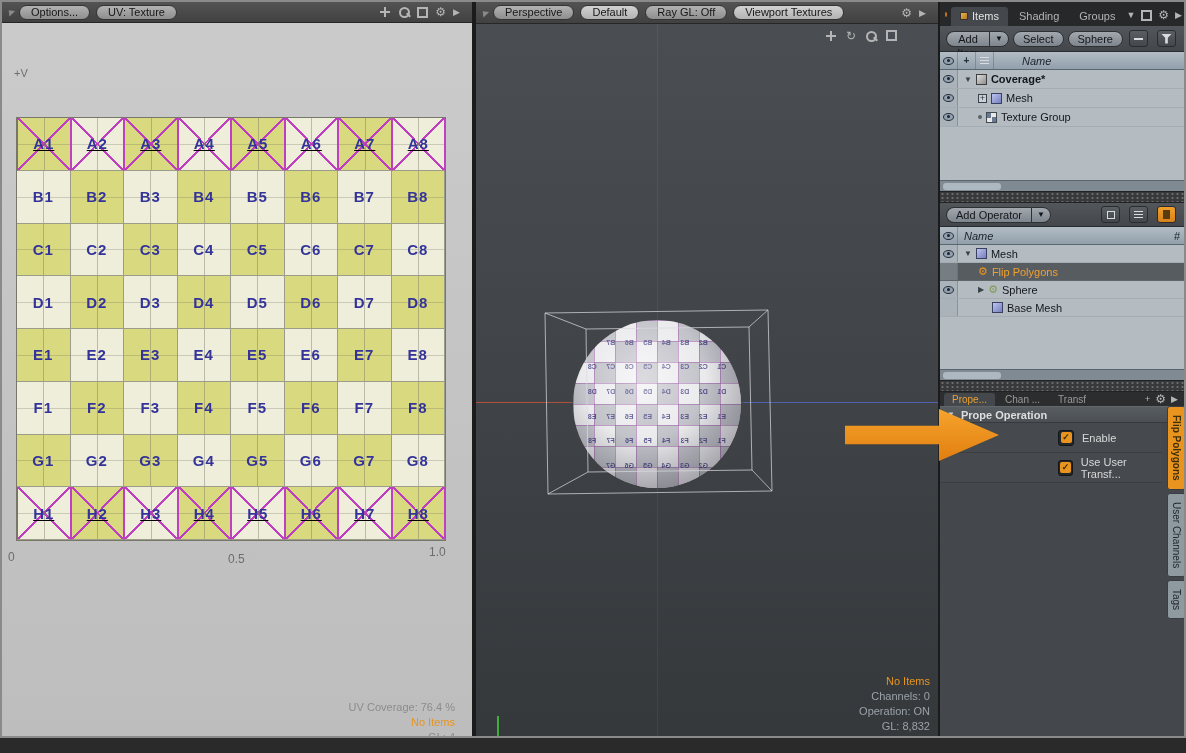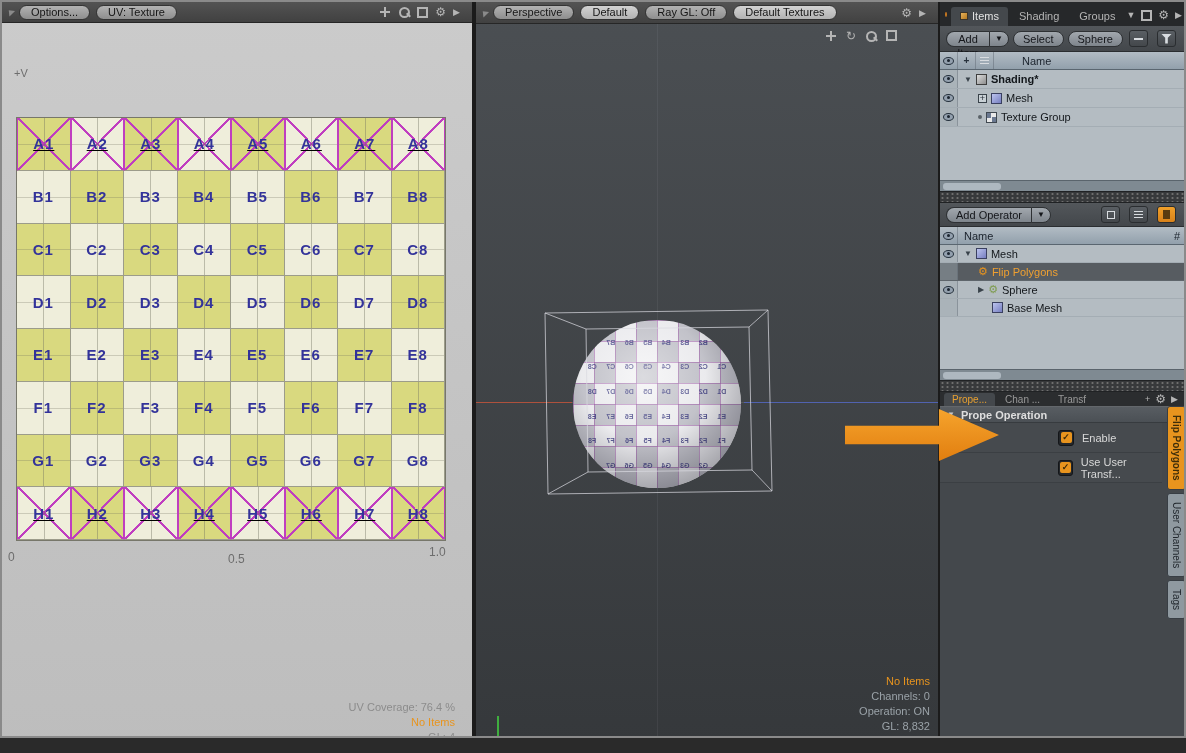--- a/index.html
+++ b/index.html
@@ -99,21 +99,21 @@
   .sq-btn.orange { background:linear-gradient(#f0a02a,#d8821a); }
   .funnel { width:11px; height:10px; background:#d8dce0; clip-path:polygon(0 0,100% 0,62% 42%,62% 100%,38% 100%,38% 42%); }
   .minus  { width:9px; height:2px; background:#d8dce0; }
   .mini-rect { width:8px; height:8px; border:1px solid #d8dce0; }
   .mini-bars { width:9px; height:8px; background:repeating-linear-gradient(#d8dce0 0 1px, transparent 1px 3px); }
   .mini-doc  { width:7px; height:9px; background:#5a3c10; }
   .list-header { height:18px; background:linear-gradient(#b2bcc4,#92a0ac); display:flex; align-items:center;
                  color:#1a222c; border-bottom:1px solid #5a6670; }
   .lh-col { width:18px; min-width:18px; display:flex; align-items:center; justify-content:center;
             align-self:stretch; border-right:1px solid rgba(90,100,110,0.45); }
-  .lh-name { padding-left:28px; }
+  .lh-name { padding-left:28px;font-style:italic; }
   .lh-hash { margin-left:auto; padding-right:8px; }
   .hdr-plus { color:#27313c; font-size:10px; font-weight:bold; }
   .list-body { background:#b4bcc2; overflow:hidden; }
   .list-row { height:19px; display:flex; align-items:center; color:#13171b;
               border-bottom:1px solid rgba(116,128,138,0.25); }
   .op-rows .list-row { height:18px; }
   .list-row.selected { background:#575c61; }
   .list-row.selected .li-label { color:#f0a030; }
   .eye-col { width:18px; min-width:18px; align-self:stretch; display:flex; align-items:center; justify-content:center;
              border-right:1px solid rgba(90,100,110,0.40); background:rgba(158,168,176,0.45); }
@@ -386,21 +386,21 @@
       </div>
     </div>
   </div>
 
   <div class="vp-panel">
     <div class="toolbar vp-toolbar">
       <span class="corner-tri"></span>
       <button class="pill">Perspective</button>
       <button class="pill light">Default</button>
       <button class="pill">Ray GL: Off</button>
-      <button class="pill light">Default Textures</button>
+      <button class="pill light">Viewport Textures</button>
       <span class="tb-icons">
         <span class="glyph">⚙</span>
         <span class="glyph small">▶</span>
       </span>
     </div>
 
     <div class="vp-icons">
       <span class="icn icn-plus"></span>
       <span class="glyph">↻</span>
       <span class="icn icn-glass"></span>
@@ -544,21 +544,21 @@
       <span class="lh-name">Name</span>
     </div>
     <div class="list-body" style="height:57px;">
         <div class="list-row">
           <span class="eye-col">
             <span class="eye"></span>
           </span>
           <span class="row-content" style="padding-left: 6px;">
             <span class="twist">▼</span>
             <span class="li-icon ic-scene"></span>
-            <span class="li-label bold">Shading*</span>
+            <span class="li-label bold">Coverage*</span>
           </span>
         </div>
         <div class="list-row">
           <span class="eye-col">
             <span class="eye"></span>
           </span>
           <span class="row-content" style="padding-left: 20px;">
             <span class="plusbox">+</span>
             <span class="li-icon ic-mesh-cube"></span>
             <span class="li-label">Mesh</span>

